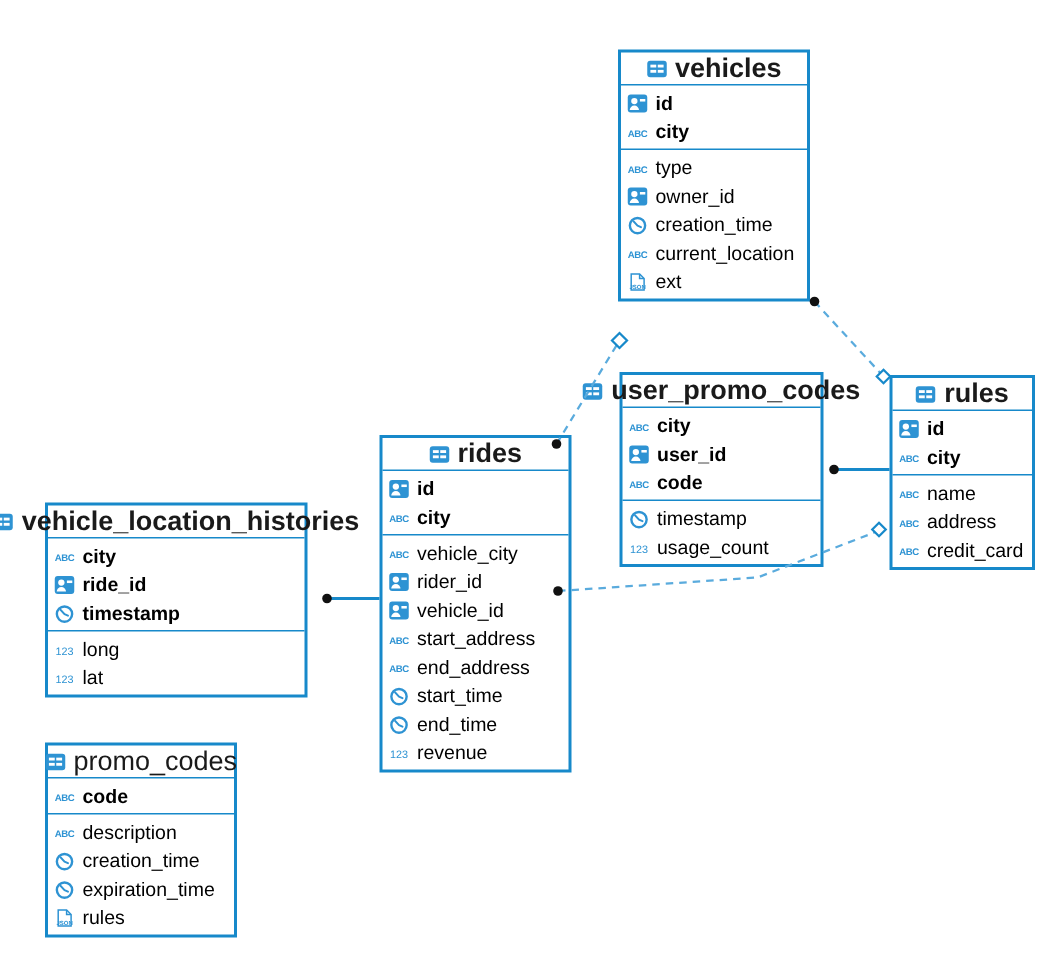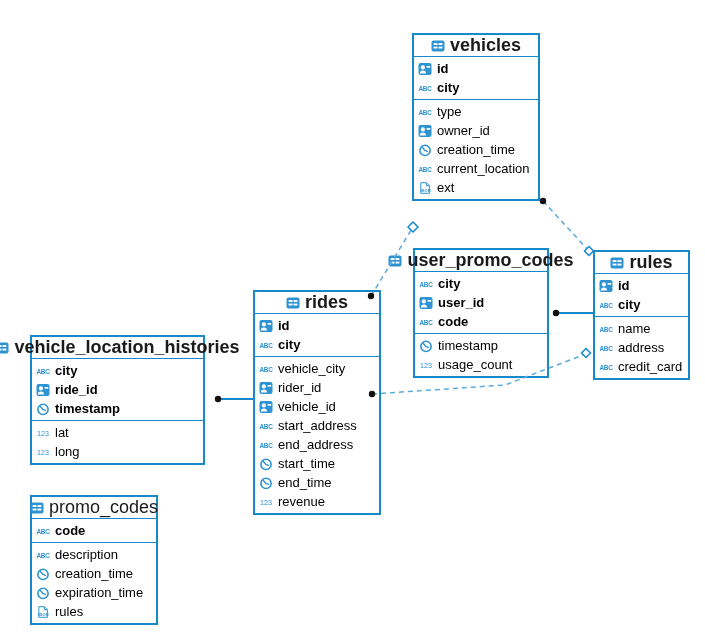--- a/index.html
+++ b/index.html
@@ -302,27 +302,27 @@
             <use href="#i-clock" xlink:href="#i-clock"></use>
           </svg>
         <span class="lbl">timestamp</span>
       </div>
     </div>
     <div class="sec">
       <div class="row">
         <svg class="ic">
             <use href="#i-num" xlink:href="#i-num"></use>
           </svg>
+        <span class="lbl">long</span>
+      </div>
+      <div class="row">
+        <svg class="ic">
+            <use href="#i-num" xlink:href="#i-num"></use>
+          </svg>
         <span class="lbl">lat</span>
-      </div>
-      <div class="row">
-        <svg class="ic">
-            <use href="#i-num" xlink:href="#i-num"></use>
-          </svg>
-        <span class="lbl">long</span>
       </div>
     </div>
   </div>
 
   <div class="table" style="left:30px;top:495px;width:128px">
     <div class="thead">
       <svg class="ic">
           <use href="#i-table" xlink:href="#i-table"></use>
         </svg>
       <span class="lbl" style="font-weight:normal">promo_codes</span>

